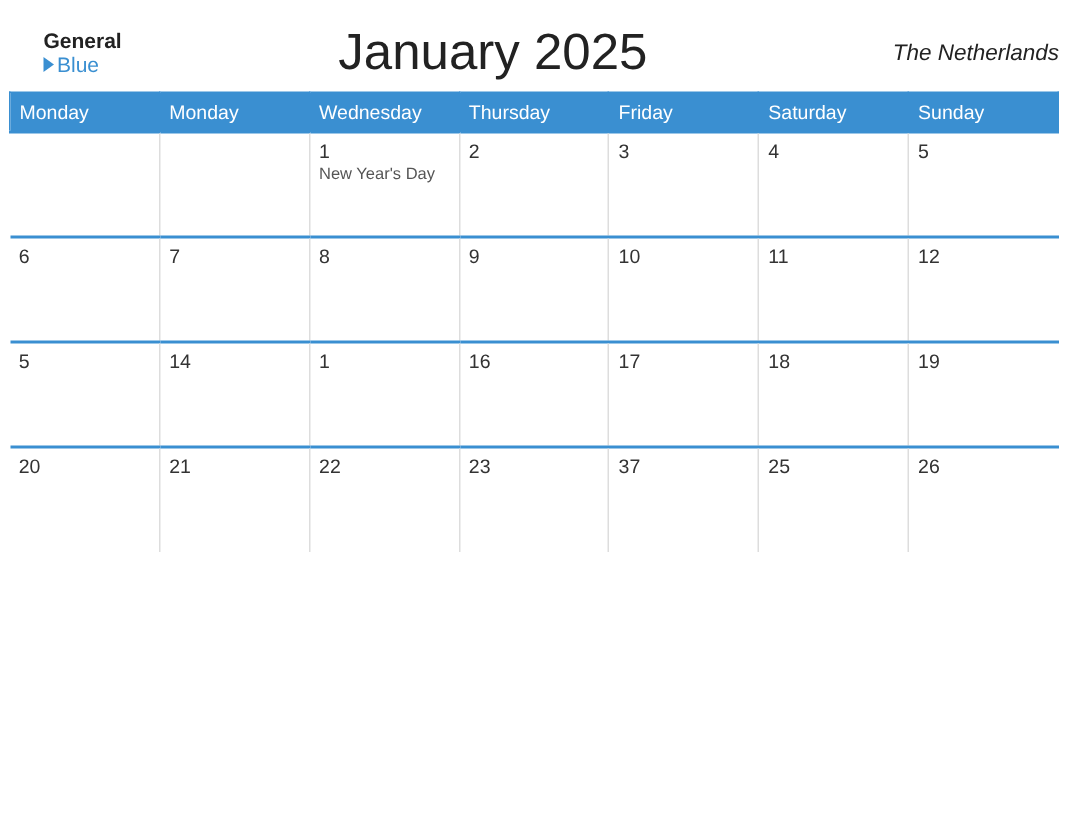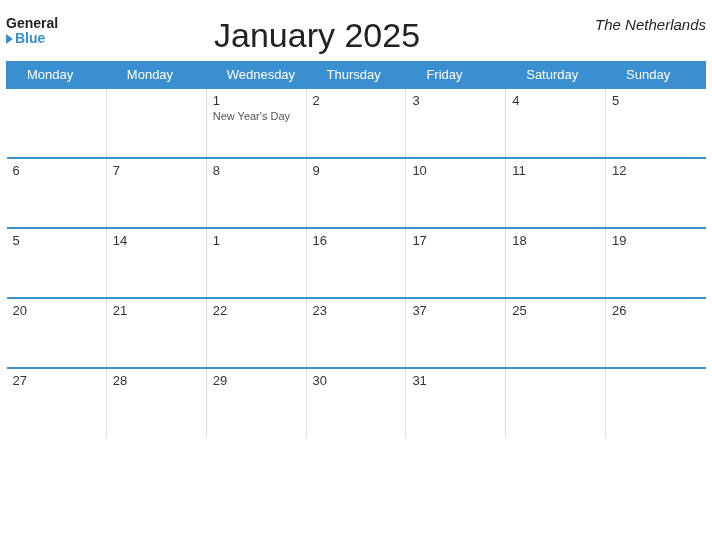--- a/index.html
+++ b/index.html
@@ -14,38 +14,40 @@
       justify-content: flex-start;
       overflow: hidden;
     }
     .page {
       width: 700px;
       margin: 10px auto;
       background: #fff;
     }
     .header {
       display: flex;
+      align-items: center;
       justify-content: space-between;
       padding: 6px 0 4px 0;
+      margin-left: 23px;
     }
     .logo {
       display: flex;
       flex-direction: column;
       align-items: flex-start;
       font-size: 13px;
       line-height: 1.1;
     }
     .logo-general {
       font-weight: bold;
       color: #222;
       font-size: 14px;
     }
     .logo-blue {
       color: #3a8fd1;
-      font-weight: bold;
+      font-weight: normal;
       font-size: 14px;
       display: flex;
       align-items: center;
     }
     .logo-triangle {
       width: 0;
       height: 0;
       border-left: 7px solid #3a8fd1;
       border-top: 5px solid transparent;
       border-bottom: 5px solid transparent;
@@ -69,21 +71,21 @@
     .calendar {
       width: 100%;
       border-collapse: collapse;
       margin-top: 2px;
     }
     .calendar thead tr th {
       background-color: #3a8fd1;
       color: #fff;
       font-size: 13px;
       font-weight: normal;
-      padding: 5px 0 5px 20px;
+      padding: 5px 0 5px 6px;
       text-align: left;
       border: 1px solid #3a8fd1;
     }
     .calendar tbody tr {
       height: 70px;
       vertical-align: top;
     }
     .calendar tbody tr td {
       border-top: 2px solid #3a8fd1;
       border-right: 1px solid #ddd;
@@ -176,24 +178,15 @@
         </tr>
         <tr>
           <td><span class="day-number">20</span></td>
           <td><span class="day-number">21</span></td>
           <td><span class="day-number">22</span></td>
           <td><span class="day-number">23</span></td>
           <td><span class="day-number">37</span></td>
           <td><span class="day-number">25</span></td>
           <td><span class="day-number">26</span></td>
         </tr>
-        <tr>
-          <td><span class="day-number">27</span></td>
-          <td><span class="day-number">28</span></td>
-          <td><span class="day-number">29</span></td>
-          <td><span class="day-number">30</span></td>
-          <td><span class="day-number">31</span></td>
-          <td class="empty"></td>
-          <td class="empty"></td>
-        </tr>
       </tbody>
   </table>
 </div>
 
 </body></html>

